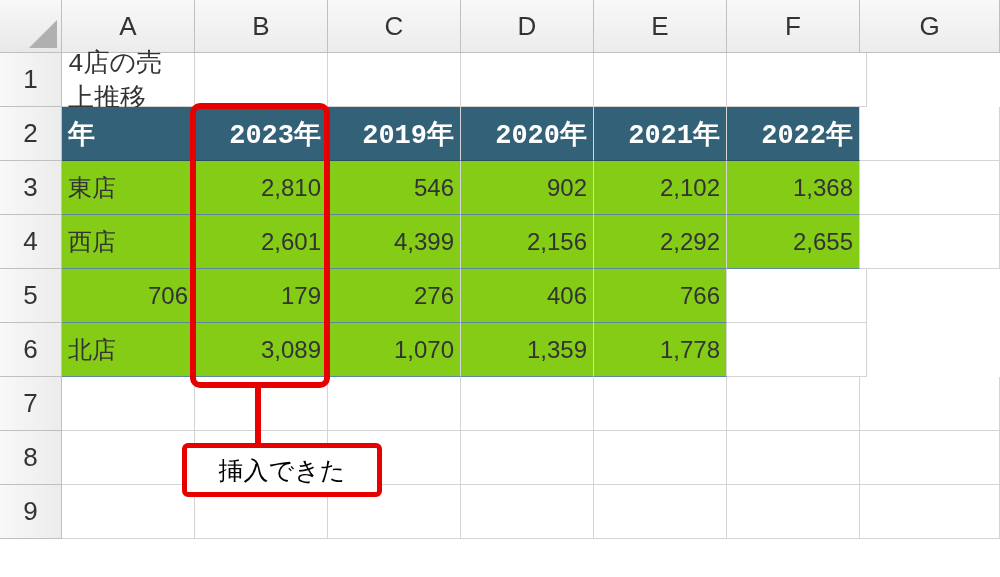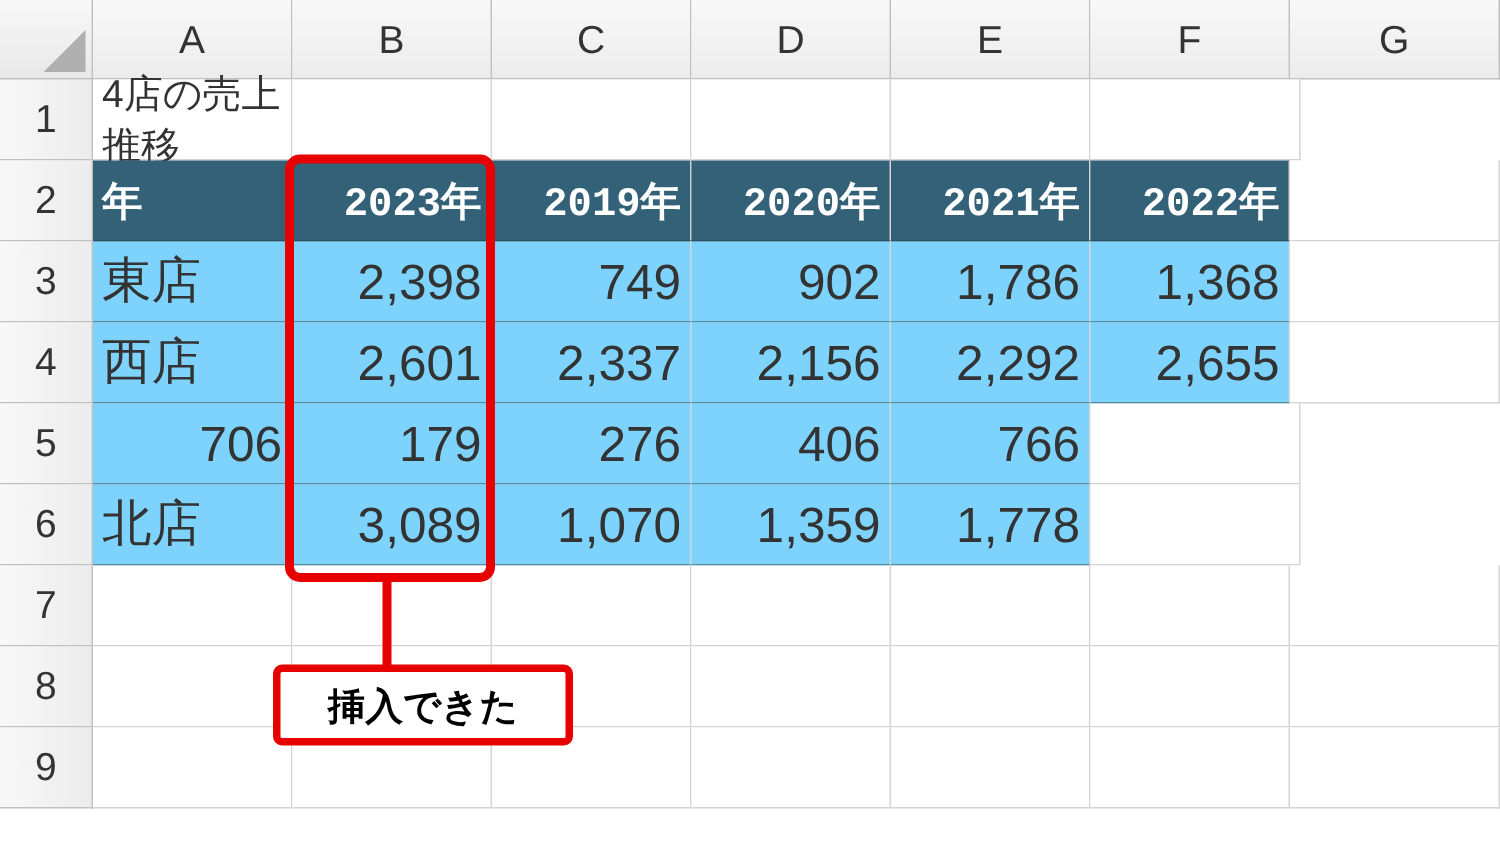--- a/index.html
+++ b/index.html
@@ -70,43 +70,43 @@
     .cell {
       background: #fff;
       border-right: 1px solid #d4d4d4;
       border-bottom: 1px solid #d4d4d4;
       display: flex;
       align-items: center;
       padding: 0 6px;
       font-size: 26px;
       color: #333;
     }
-    .cell.left { justify-content: flex-start; }
+    .cell.left { justify-content: flex-start; font-family: Liberation Mono, monospace; }
     .hdr-cell {
       background: #336177;
       color: #fff;
       border-right: 1px solid #d4d4d4;
       border-bottom: 1px solid #2a4f5f;
       display: flex;
       align-items: center;
       padding: 0 6px;
       font-size: 27px;
       font-weight: bold;
     }
     .hdr-cell.left { justify-content: flex-start; }
     .hdr-cell.right { justify-content: flex-end; font-family: Liberation Mono, monospace; }
     .data-cell {
-      background: #7dd3fc;
+      background: #84cc16;
       border-right: 1px solid #d4d4d4;
       border-bottom: 1px solid #5a8a9f;
       display: flex;
       align-items: center;
       justify-content: flex-end;
       padding: 0 6px;
-      font-size: 33px;
+      font-size: 24px;
       color: #333;
     }
     .data-cell.left { justify-content: flex-start; }
     .wA { width: 133px; }
     .wB { width: 133px; }
     .wC { width: 133px; }
     .wD { width: 133px; }
     .wE { width: 133px; }
     .wF { width: 133px; }
     .wG { width: 140px; }
@@ -136,21 +136,21 @@
       top: 443px;
       width: 200px;
       height: 54px;
       border: 5px solid #e60000;
       border-radius: 6px;
       background: #fff;
       display: flex;
       align-items: center;
       justify-content: center;
       font-size: 25px;
-      font-weight: bold;
+      font-weight: normal;
       color: #000;
     }
   </style>
 </head>
 <body>
 
 <div class="grid">
 
   <div class="row header-row">
     <div class="corner"></div>
@@ -180,33 +180,33 @@
     <div class="hdr-cell right wC">2019年</div>
     <div class="hdr-cell right wD">2020年</div>
     <div class="hdr-cell right wE">2021年</div>
     <div class="hdr-cell right wF">2022年</div>
     <div class="cell wG"></div>
   </div>
 
   <div class="row">
     <div class="row-header">3</div>
     <div class="data-cell left wA">東店</div>
-    <div class="data-cell wB">2,398</div>
-    <div class="data-cell wC">749</div>
+    <div class="data-cell wB">2,810</div>
+    <div class="data-cell wC">546</div>
     <div class="data-cell wD">902</div>
-    <div class="data-cell wE">1,786</div>
+    <div class="data-cell wE">2,102</div>
     <div class="data-cell wF">1,368</div>
     <div class="cell wG"></div>
   </div>
 
   <div class="row">
     <div class="row-header">4</div>
     <div class="data-cell left wA">西店</div>
     <div class="data-cell wB">2,601</div>
-    <div class="data-cell wC">2,337</div>
+    <div class="data-cell wC">4,399</div>
     <div class="data-cell wD">2,156</div>
     <div class="data-cell wE">2,292</div>
     <div class="data-cell wF">2,655</div>
     <div class="cell wG"></div>
   </div>
 
   <div class="row">
     <div class="row-header">5</div>
     <div class="data-cell wB">706</div>
     <div class="data-cell wC">179</div>

